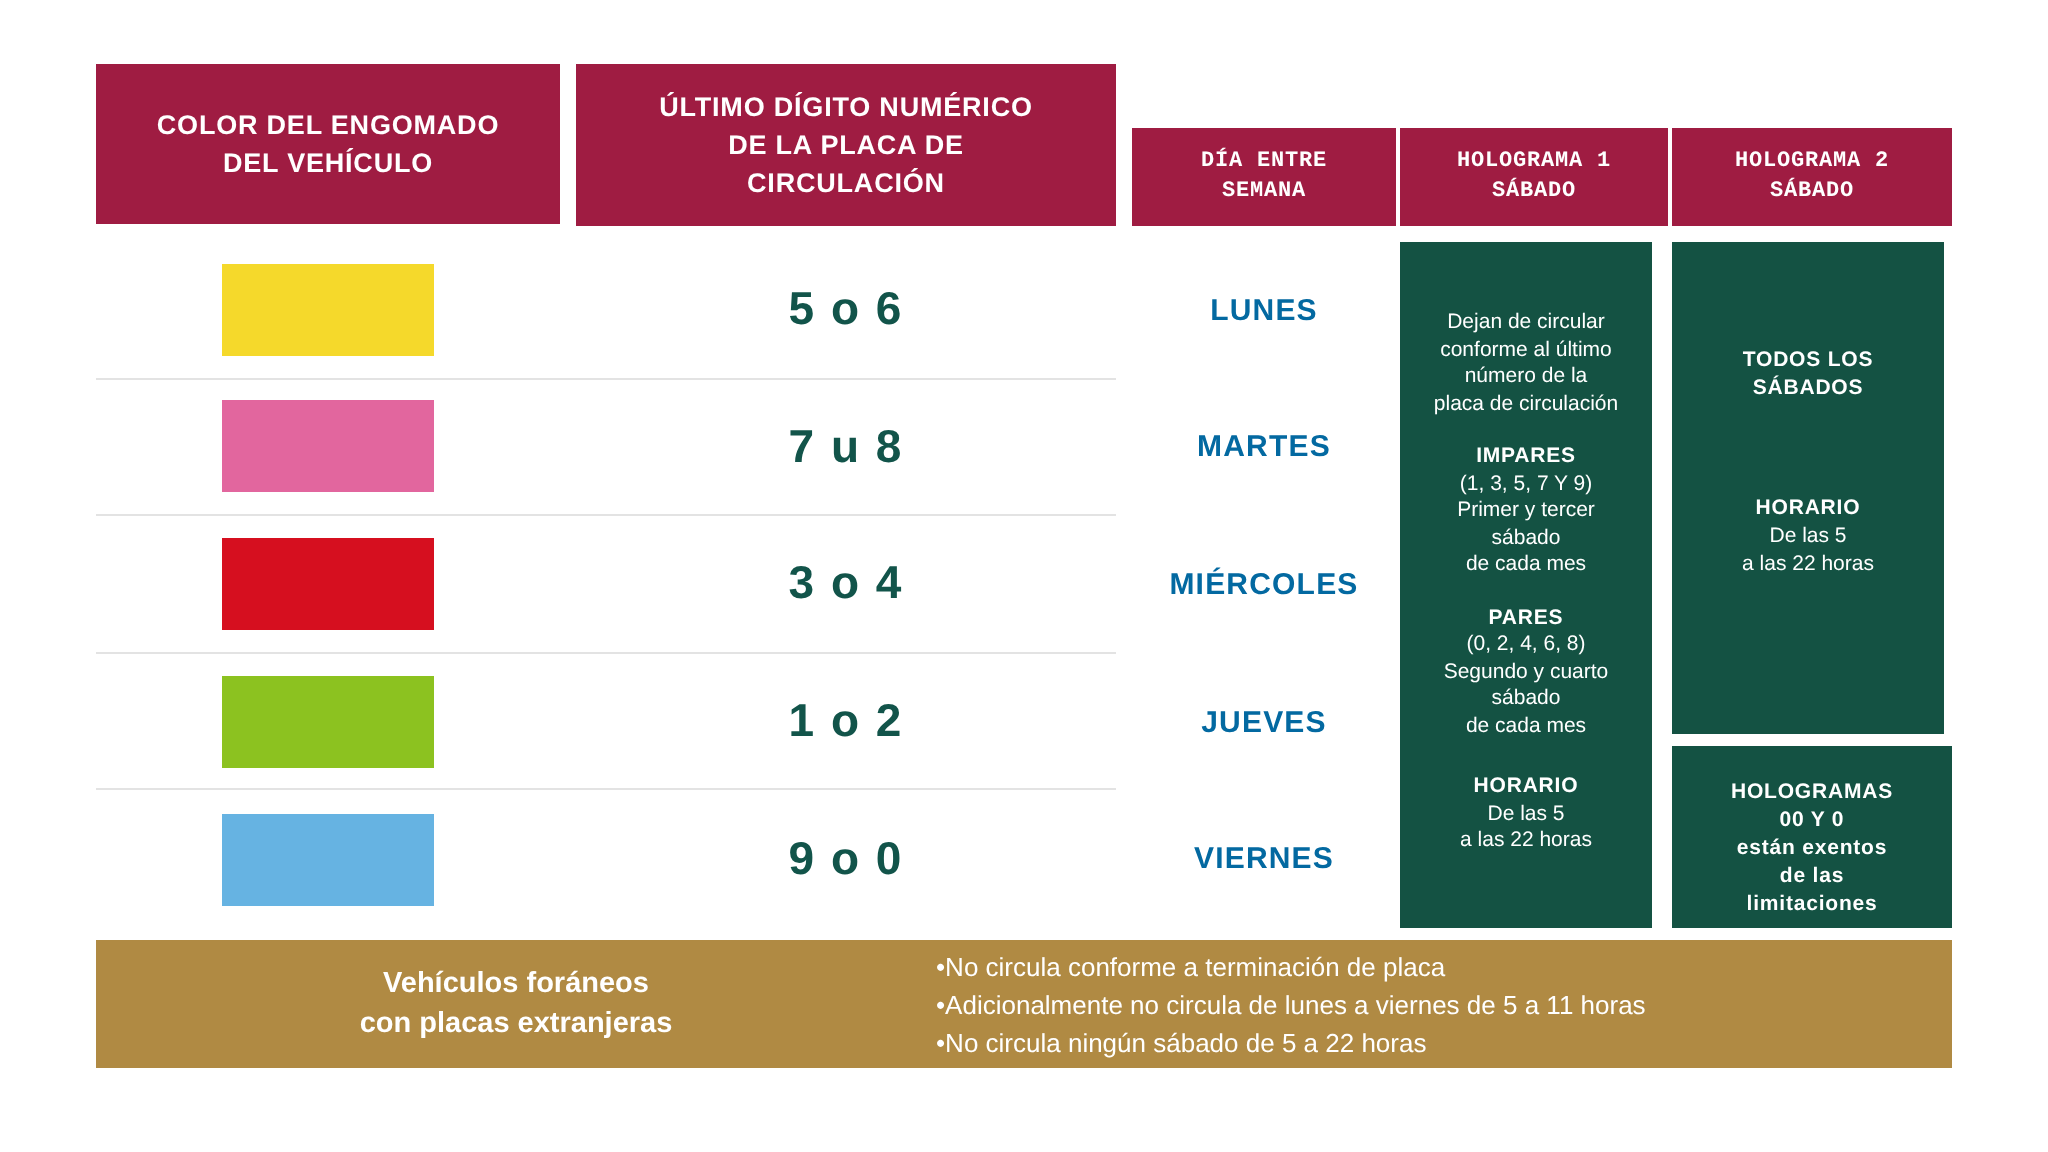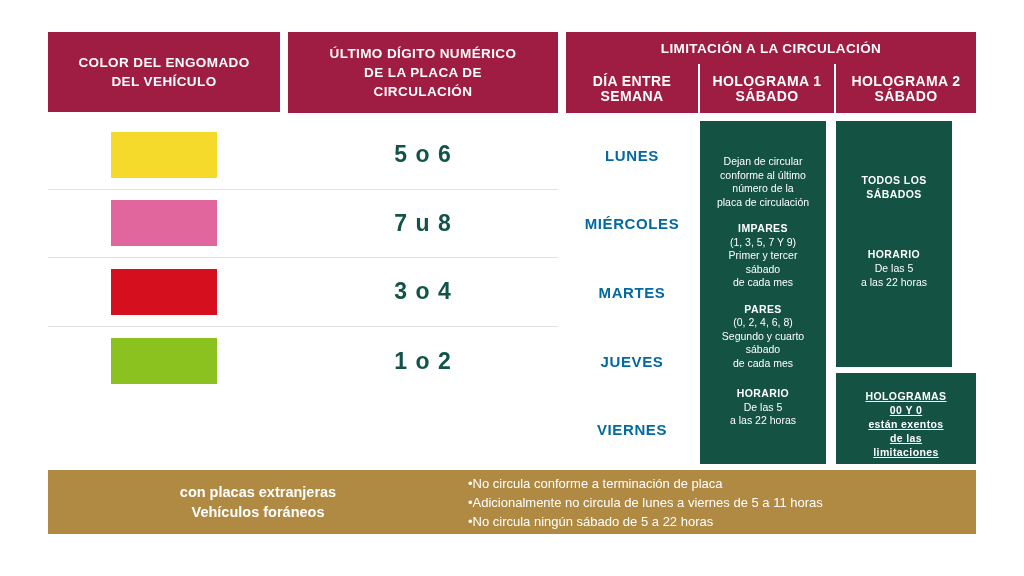--- a/index.html
+++ b/index.html
@@ -39,21 +39,21 @@
   .hdr-digit {
     left: 288px; top: 32px;  width: 270px; height: 81px;
     font-size: 13.5px; line-height: 19px;
   }
   .hdr-limit-top {
     left: 566px; top: 32px;  width: 410px; height: 32px;
     font-size: 13.5px;
   }
   .hdr-sub {
     top: 64px; height: 49px;
-    font-size: 14px; line-height: 15px;
+    font-size: 11px; line-height: 15px; font-family: Liberation Mono, monospace;
   }
   .hdr-sub-dia  { left: 566px; width: 132px; }
   .hdr-sub-h1   { left: 700px; width: 134px; }
   .hdr-sub-h2   { left: 836px; width: 140px; }
   .hdr-sep {
     position: absolute;
     top: 64px;
     width: 2px;
     height: 49px;
     background: #ffffff;
@@ -123,31 +123,30 @@
     text-align: center;
     box-sizing: border-box;
   }
   .panel-h1 {
     left: 700px; top: 121px; width: 126px; height: 343px;
     padding: 34px 8px 10px;
     font-size: 10.5px;
     line-height: 13.5px;
   }
   .panel-h2a {
-    left: 836px; top: 121px; width: 116px; height: 246px;
+    left: 836px; top: 121px; width: 136px; height: 246px;
     padding: 52px 10px 10px;
     font-size: 10.5px;
     line-height: 14px;
   }
   .panel-h2b {
     left: 836px; top: 373px; width: 140px; height: 91px;
     padding: 16px 20px;
     font-size: 10.5px;
     line-height: 14px;
-    text-decoration: underline;
   }
   .p-strong { font-weight: bold; letter-spacing: .4px; }
   .p-block { margin-bottom: 13px; }
   .p-gap-top { margin-top: 17px; }
   .p-spacer-lg { height: 46px; }
 
   
   .footer {
     position: absolute;
     left: 48px;
@@ -186,21 +185,20 @@
   </div>
 
   <div class="hdr hdr-digit">
     <div>
       <div>ÚLTIMO DÍGITO NUMÉRICO</div>
       <div>DE LA PLACA DE</div>
       <div>CIRCULACIÓN</div>
     </div>
   </div>
 
-  <div class="hdr hdr-limit-top">LIMITACIÓN A LA CIRCULACIÓN</div>
 
   <div class="hdr hdr-sub hdr-sub-dia">
     <div>
       <div>DÍA ENTRE</div>
       <div>SEMANA</div>
     </div>
   </div>
   <div class="hdr hdr-sub hdr-sub-h1">
     <div>
       <div>HOLOGRAMA 1</div>
@@ -234,26 +232,32 @@
         <div class="swatch" style="background:#d60f1f"></div>
       </div>
       <div class="digit-cell">3 o 4</div>
     </div>
     <div class="row">
       <div class="swatch-cell">
         <div class="swatch" style="background:#8cc220"></div>
       </div>
       <div class="digit-cell">1 o 2</div>
     </div>
+    <div class="row">
+      <div class="swatch-cell">
+        <div class="swatch" style="background:#66b3e2"></div>
+      </div>
+      <div class="digit-cell">9 o 0</div>
+    </div>
   </div>
 
   <div class="days">
     <div class="day">LUNES</div>
+    <div class="day">MARTES</div>
     <div class="day">MIÉRCOLES</div>
-    <div class="day">MARTES</div>
     <div class="day">JUEVES</div>
     <div class="day">VIERNES</div>
   </div>
 
   <div class="panel panel-h1">
     <div class="p-block">
       <div>Dejan de circular</div>
       <div>conforme al último</div>
       <div>número de la</div>
       <div>placa de circulación</div>
@@ -294,22 +298,22 @@
 
   <div class="panel panel-h2b">
     <div class="p-strong">HOLOGRAMAS</div>
     <div class="p-strong">00 Y 0</div>
     <div class="p-strong">están exentos</div>
     <div class="p-strong">de las limitaciones</div>
   </div>
 
   <div class="footer">
     <div class="footer-left">
+      <div>Vehículos foráneos</div>
       <div>con placas extranjeras</div>
-      <div>Vehículos foráneos</div>
     </div>
     <div class="footer-right">
       <div>•No circula conforme a terminación de placa</div>
       <div>•Adicionalmente no circula de lunes a viernes de 5 a 11 horas</div>
       <div>•No circula ningún sábado de 5 a 22 horas</div>
     </div>
   </div>
 
 </div>
 

